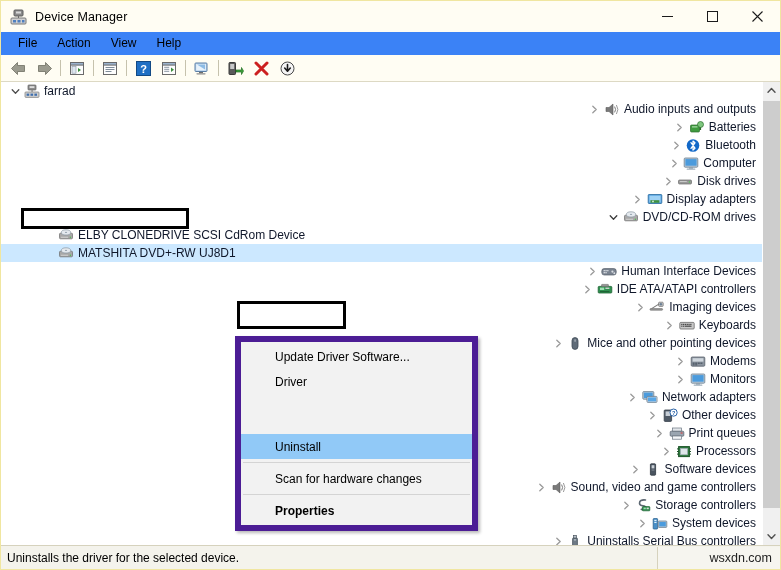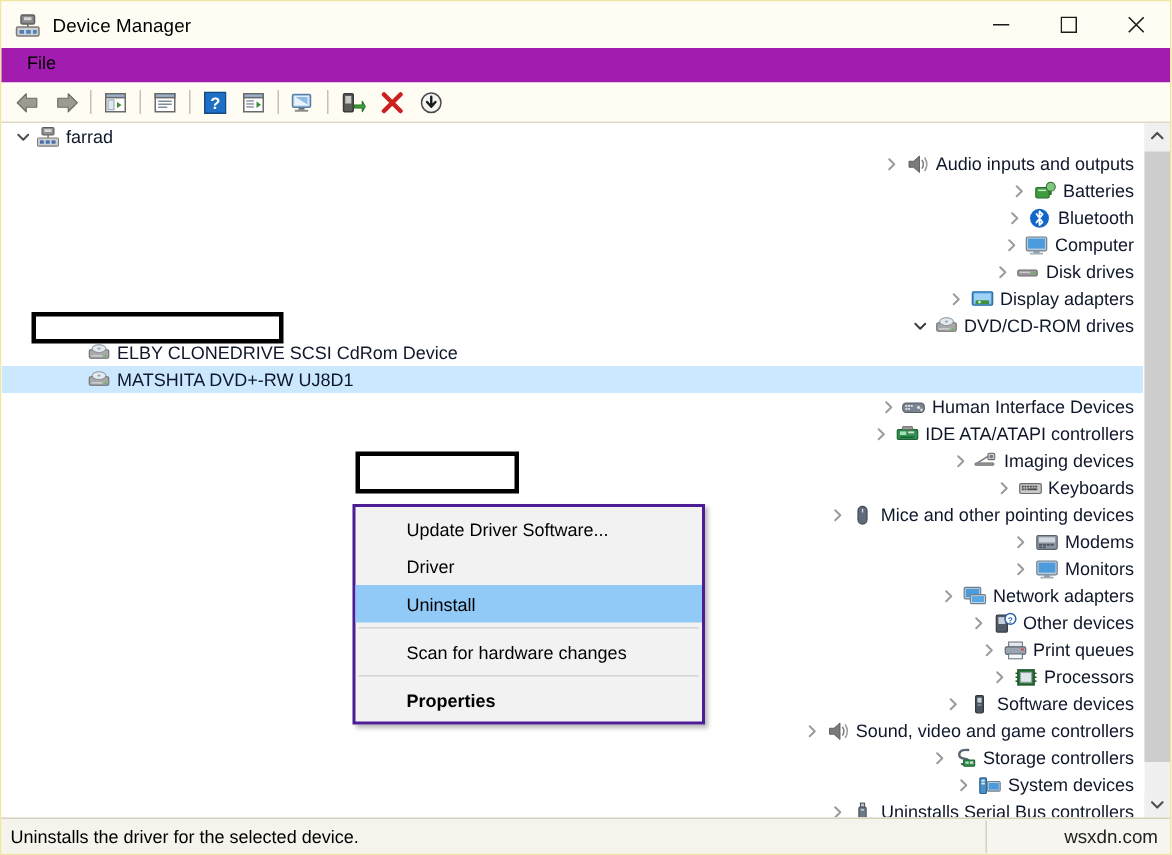--- a/index.html
+++ b/index.html
@@ -68,24 +68,23 @@
     font-size: 13px;
     color: #1b1b1b;
     background: transparent;
   }
 
   
   #menubar {
     height: 23px;
     min-height: 23px;
     display: flex;
-    align-items: flex-start;
+    align-items: center;
     padding-left: 7px;
-    background: #a21caf;
-    flex-direction: column;
+    background: #3b82f6;
   }
   .menuitem {
     padding: 3px 10px 4px 10px;
     font-size: 12px;
     color: #000;
     line-height: 14px;
   }
 
   
   #toolbar {
@@ -233,35 +232,36 @@
     box-sizing: border-box;
   }
 
   
   #ctxmenu {
     position: absolute;
     left: 234px;
     top: 254px;
     width: 231px;
     background: #f2f2f2;
-    border: 2px solid #4c1d95;
+    border: 6px solid #4c1d95;
     box-shadow: 2px 2px 3px rgba(0,0,0,0.28);
     padding: 2px 0 2px 0;
     z-index: 40;
   }
   .ctxitem {
     height: 25px;
     display: flex;
     align-items: center;
     padding-left: 34px;
     font-size: 12px;
     color: #000;
   }
   .ctxitem.selected {
     background: #91c9f7;
+    margin-top: 40px;
   }
   .ctxitem.bold { font-weight: bold; }
   .ctxsep {
     height: 1px;
     background: #d4d4d4;
     margin: 3px 2px 3px 2px;
   }
 
   
   .annot {

